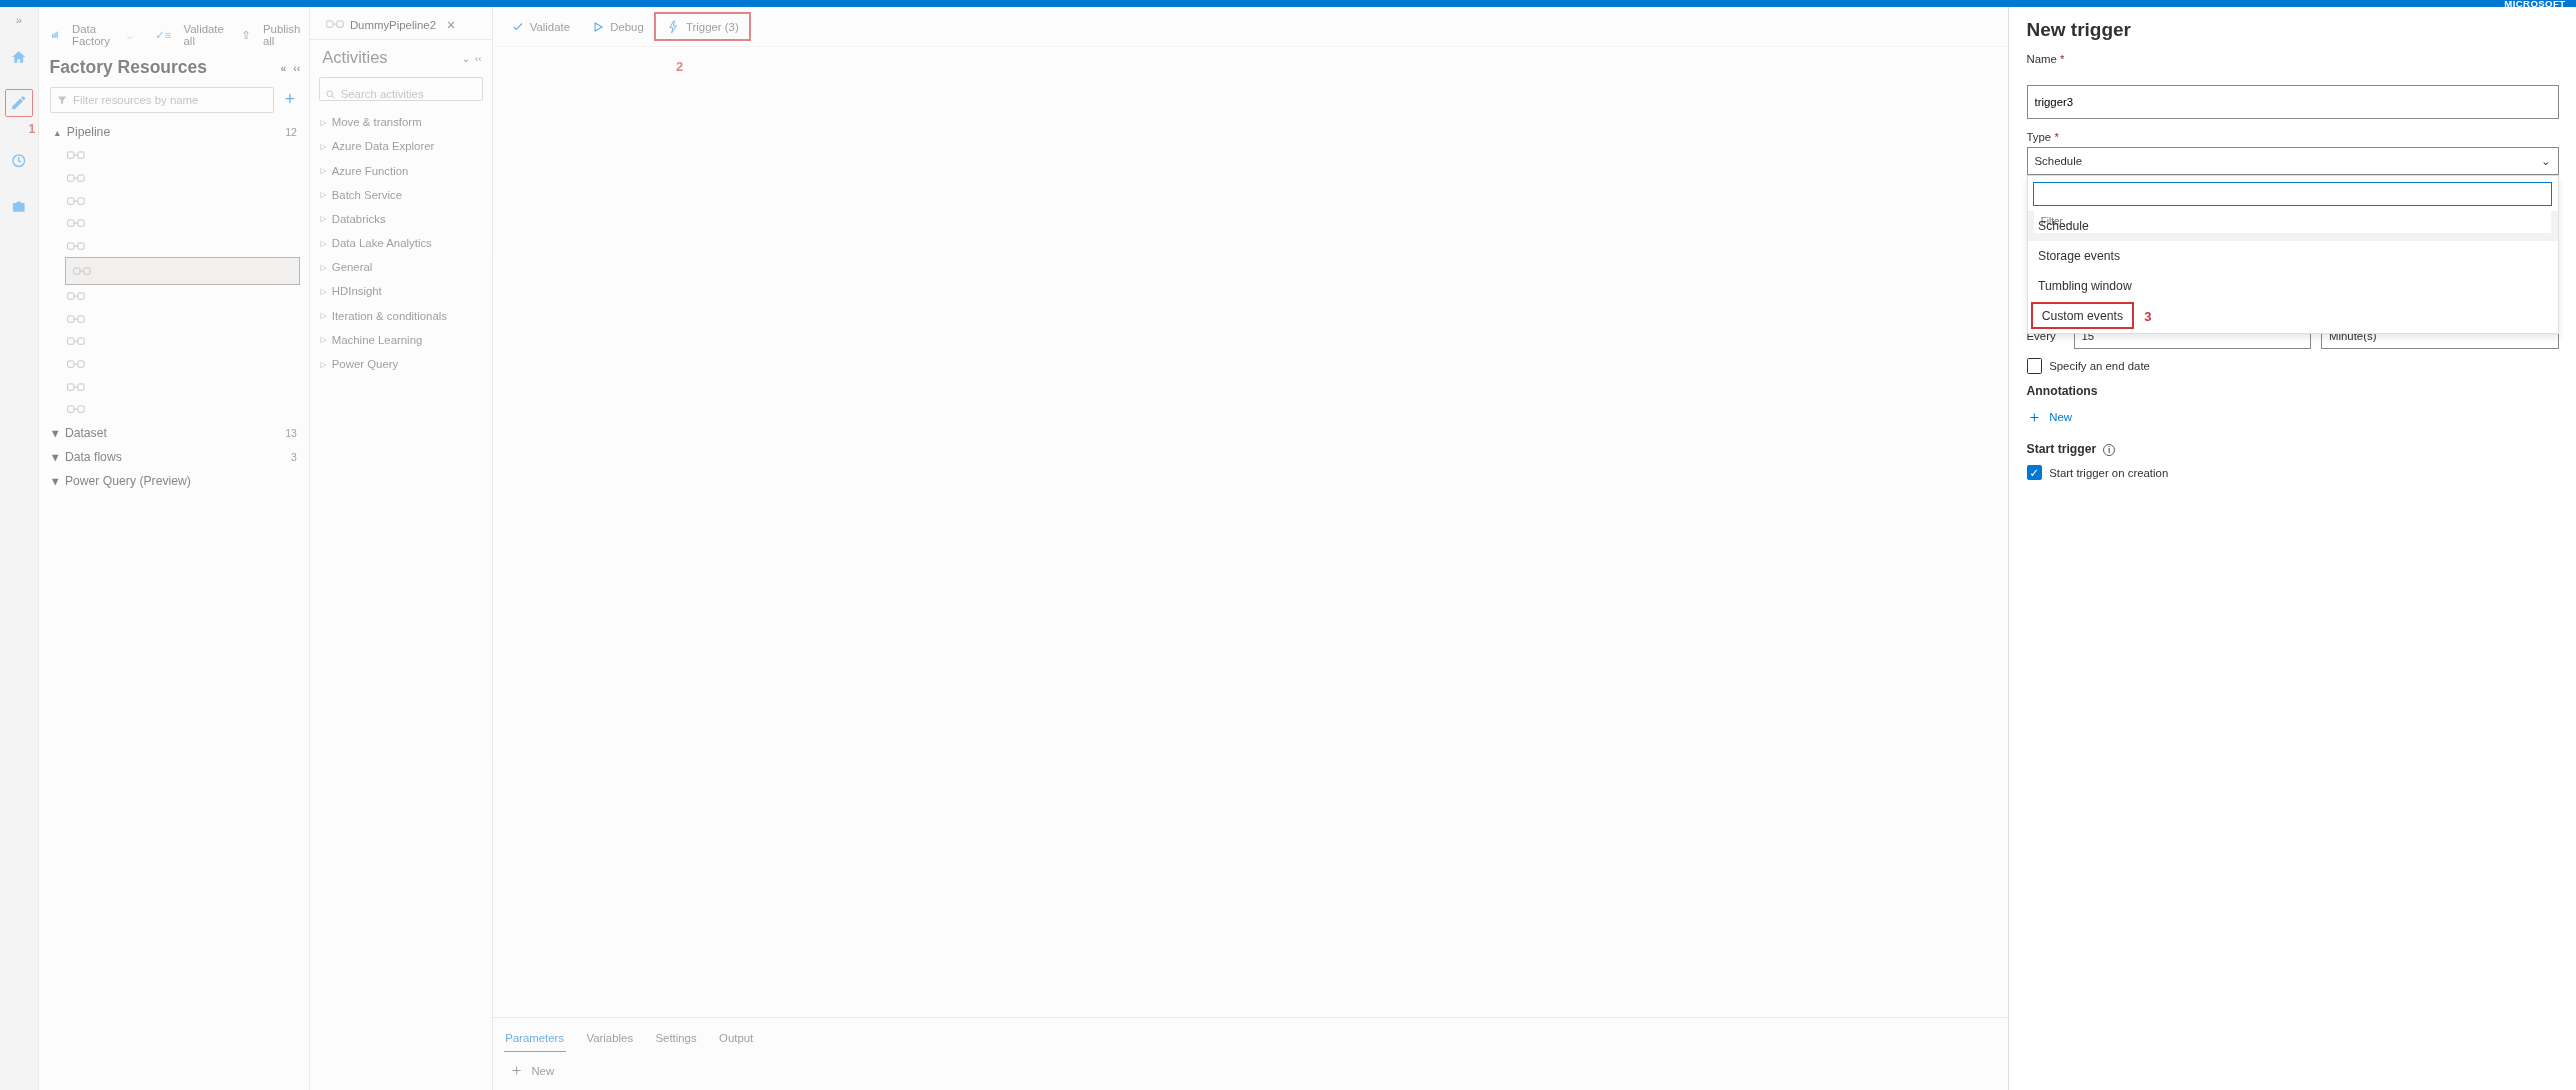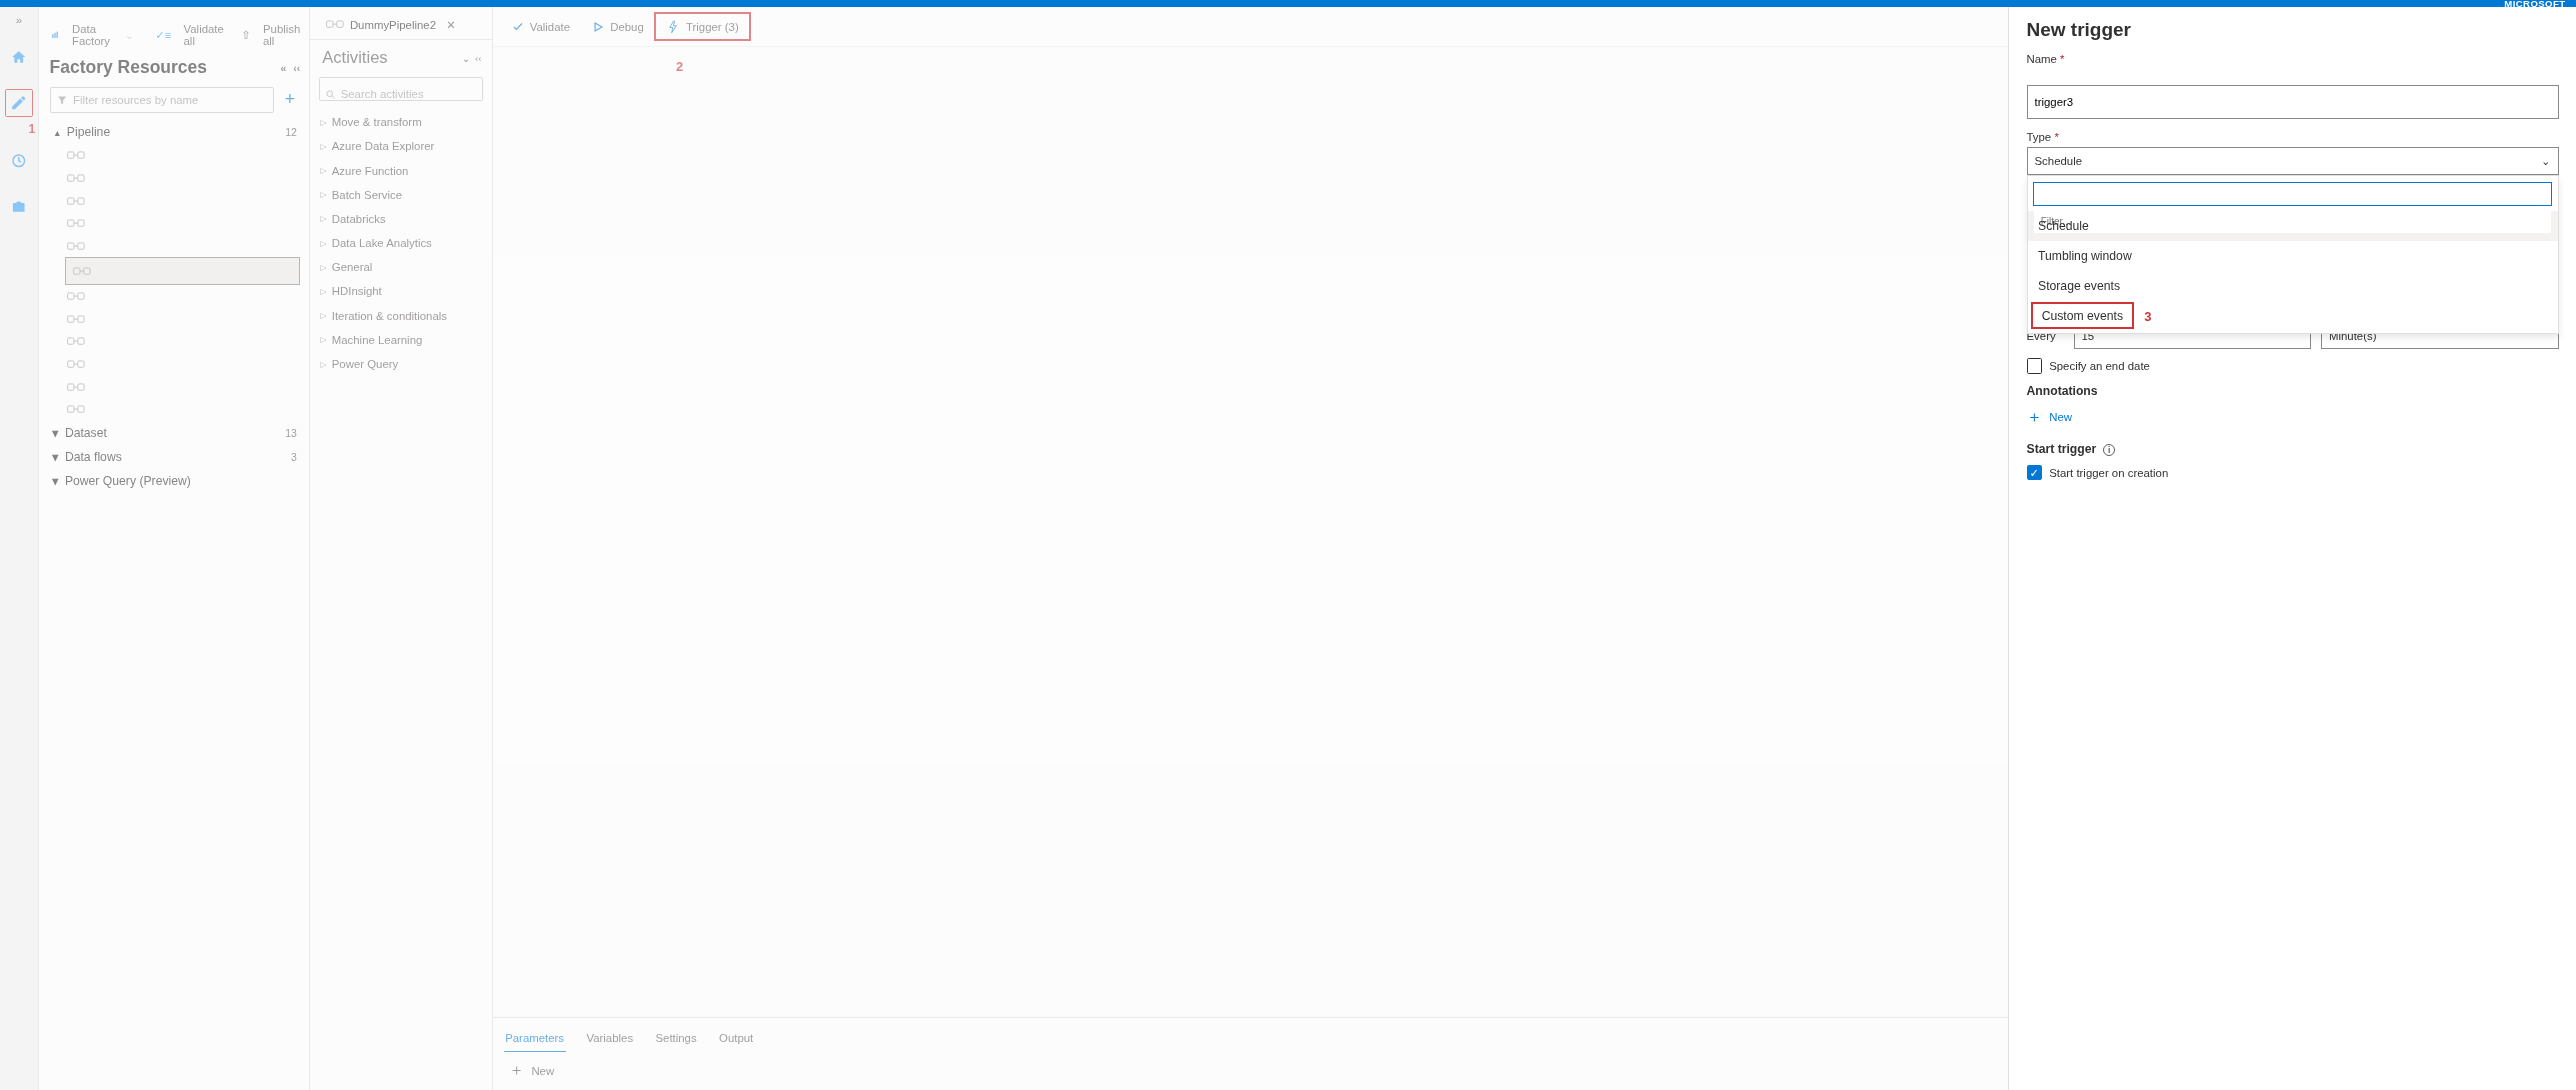--- a/index.html
+++ b/index.html
@@ -385,22 +385,22 @@
       <div class="fld">
         <label><span>Type</span> <span class="req">*</span></label>
         <div class="dropdown">
           <div class="sel">
             <span>Schedule</span>
             <span>⌄</span>
           </div>
           <div class="ddpop">
             <div class="ddfilter"><input placeholder="Filter..." style=""></div>
             <div class="ddopt hover">Schedule</div>
+            <div class="ddopt">Storage events</div>
             <div class="ddopt">Tumbling window</div>
-            <div class="ddopt">Storage events</div>
             <div style="display:flex; align-items:center;">
               <div class="ddopt boxed">Custom events</div>
               <span style="color:#d13438; font-weight:700; font-size:13px; margin-left:7px;">3</span>
             </div>
           </div>
         </div>
       </div>
 
       <div class="inrow" style="margin-top:148px;">
         <span style="width:37px;">Every</span>

